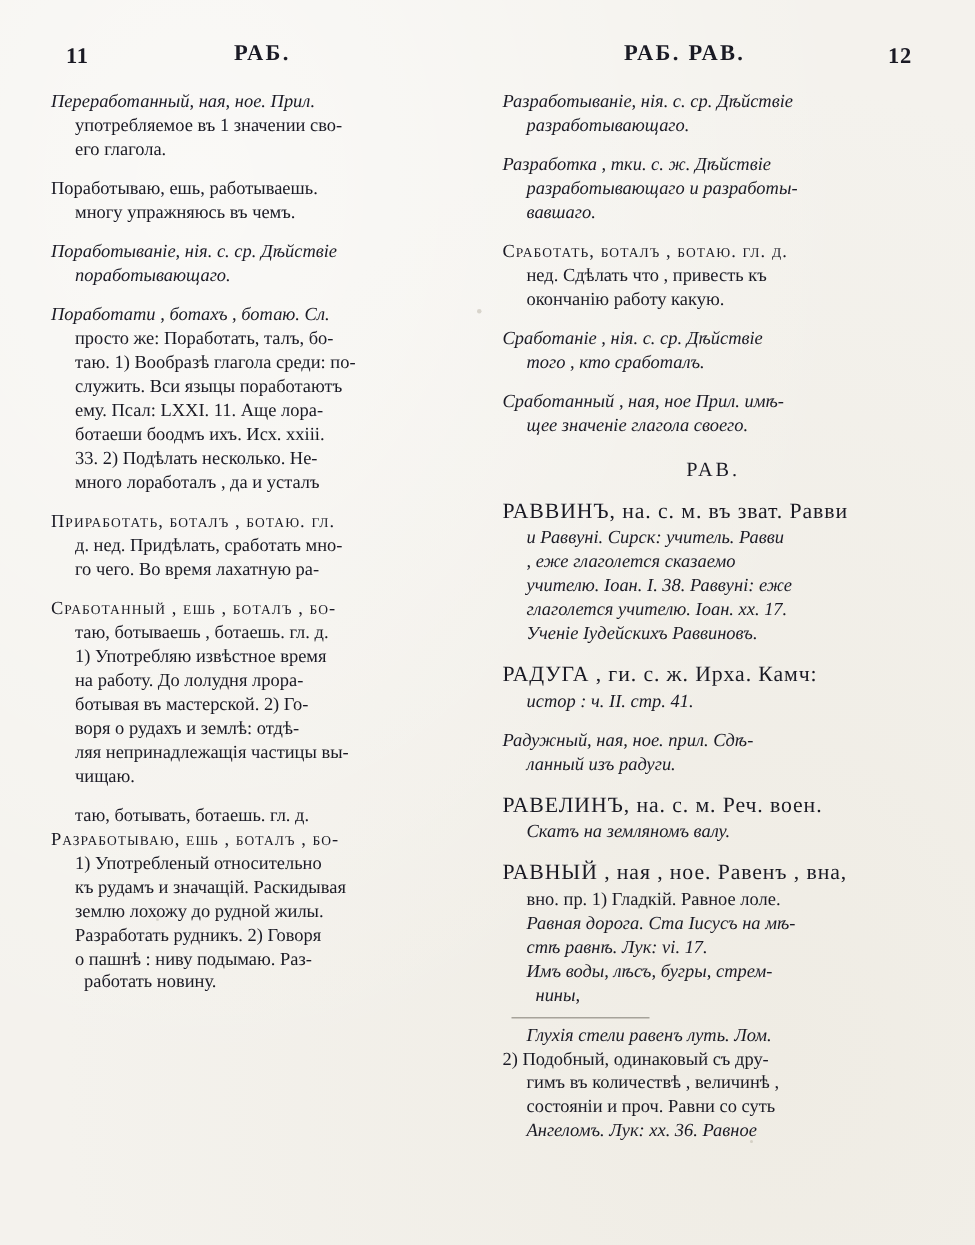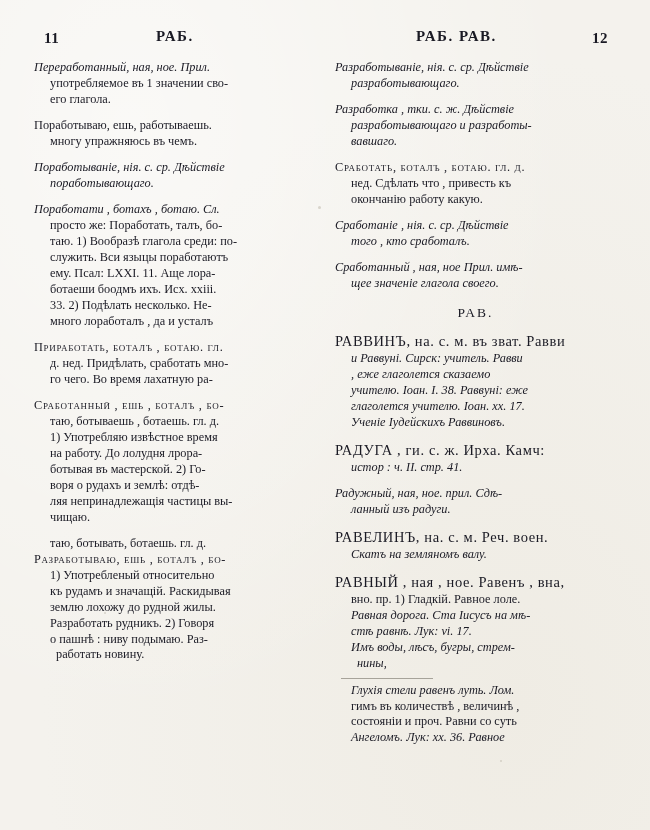--- a/index.html
+++ b/index.html
@@ -233,20 +233,21 @@
         <div class="gap"></div>
         <div class="entry">
           <span class="ln ind0 bigword">РАВНЫЙ , ная , ное. Равенъ , вна,</span>
           <span class="ln ind1">вно. пр. 1) Гладкій. Равное лоле.</span>
           <span class="ln ind1 it">Равная дорога. Ста Іисусъ на мѣ-</span>
           <span class="ln ind1 it">стѣ равнѣ. Лук: vi. 17.</span>
           <span class="ln ind1 it">Имъ воды, лѣсъ, бугры, стрем-</span>
           <span class="ln ind2 it">нины,</span>
           <hr class="rule">
           <span class="ln ind1 it">Глухія стели равенъ луть. Лом.</span>
+          <span class="ln ind0">2) Подобный, одинаковый съ дру-</span>
           <span class="ln ind1">гимъ въ количествѣ , величинѣ ,</span>
           <span class="ln ind1">состояніи и проч. Равни со суть</span>
           <span class="ln ind1 it">Ангеломъ. Лук: xx. 36. Равное</span>
         </div>
         <div class="gap"></div>
       </div>
   </div>
 
   <span class="speck" style="left:318px;top:206px;width:3px;height:3px;"></span>
   <span class="speck" style="left:104px;top:612px;width:2px;height:2px;"></span>

